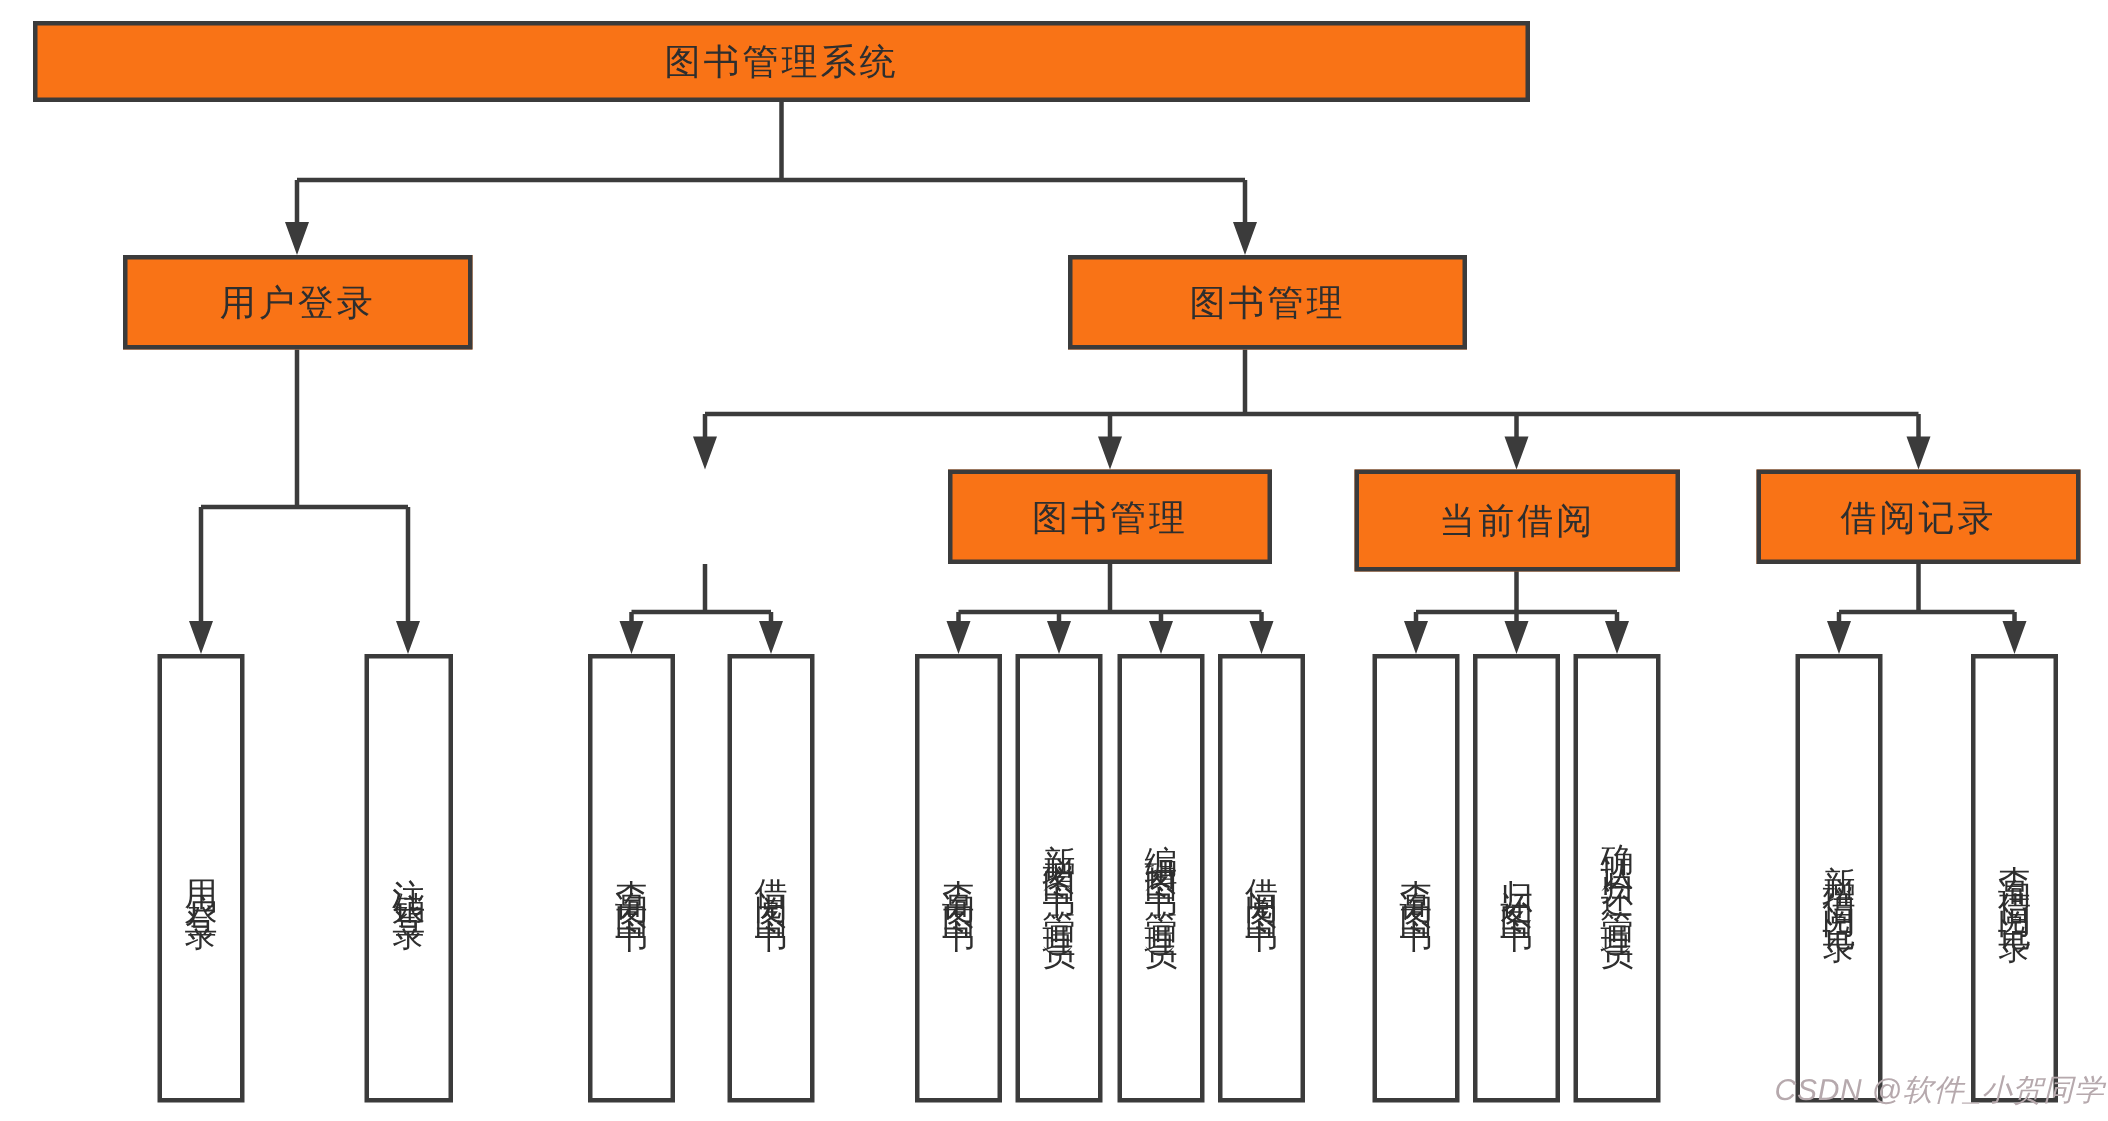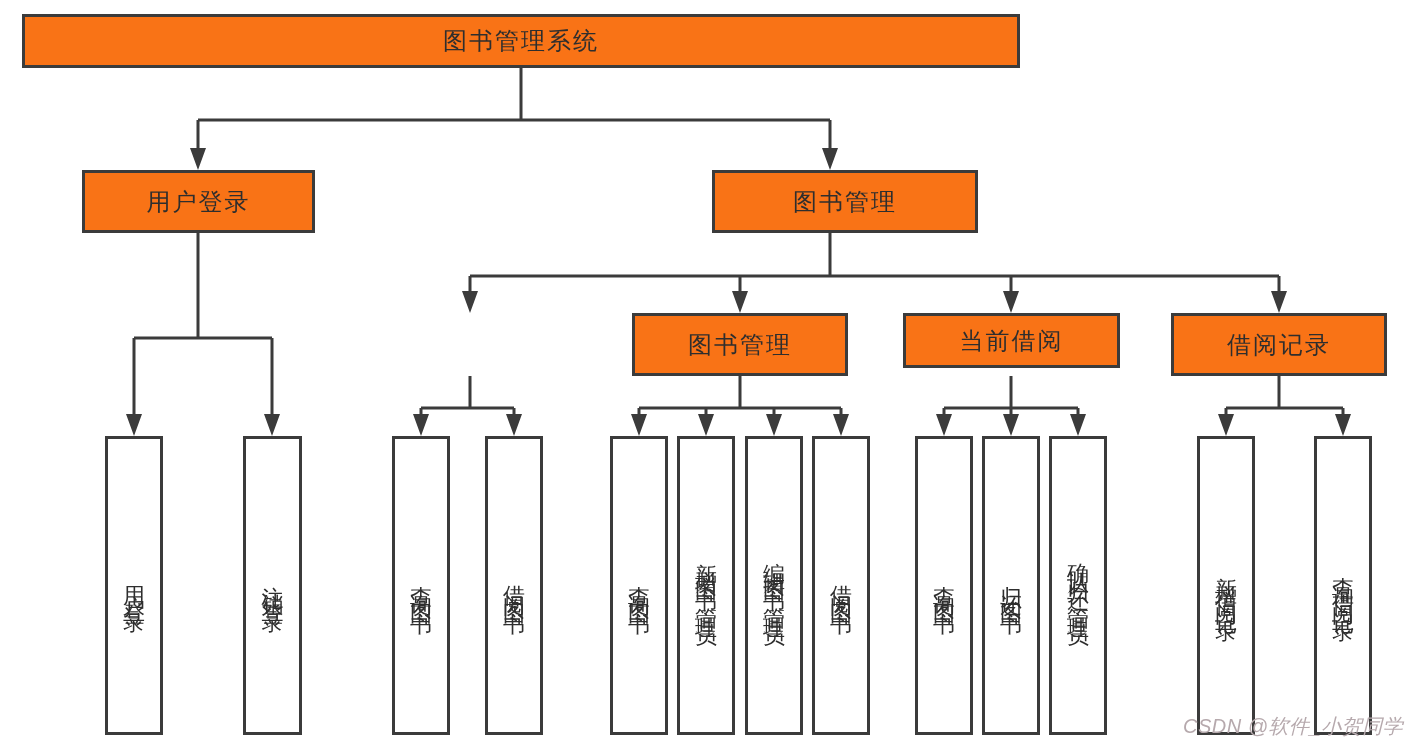--- a/index.html
+++ b/index.html
@@ -86,21 +86,21 @@
   <div class="node" style="left:82px;top:170px;width:233px;height:63px;">
     <span>用户登录</span>
   </div>
   <div class="node" style="left:712px;top:170px;width:266px;height:63px;">
     <span>图书管理</span>
   </div>
 
   <div class="node" style="left:632px;top:313px;width:216px;height:63px;">
     <span>图书管理</span>
   </div>
-  <div class="node" style="left:903px;top:313px;width:217px;height:55px;">
+  <div class="node" style="left:903px;top:313px;width:217px;height:68px;">
     <span>当前借阅</span>
   </div>
   <div class="node" style="left:1171px;top:313px;width:216px;height:63px;">
     <span>借阅记录</span>
   </div>
 
   <div class="vnode" style="left:105px;top:436px;width:58px;height:299px;">
     <span>用户登录</span>
   </div>
   <div class="vnode" style="left:243px;top:436px;width:59px;height:299px;">

